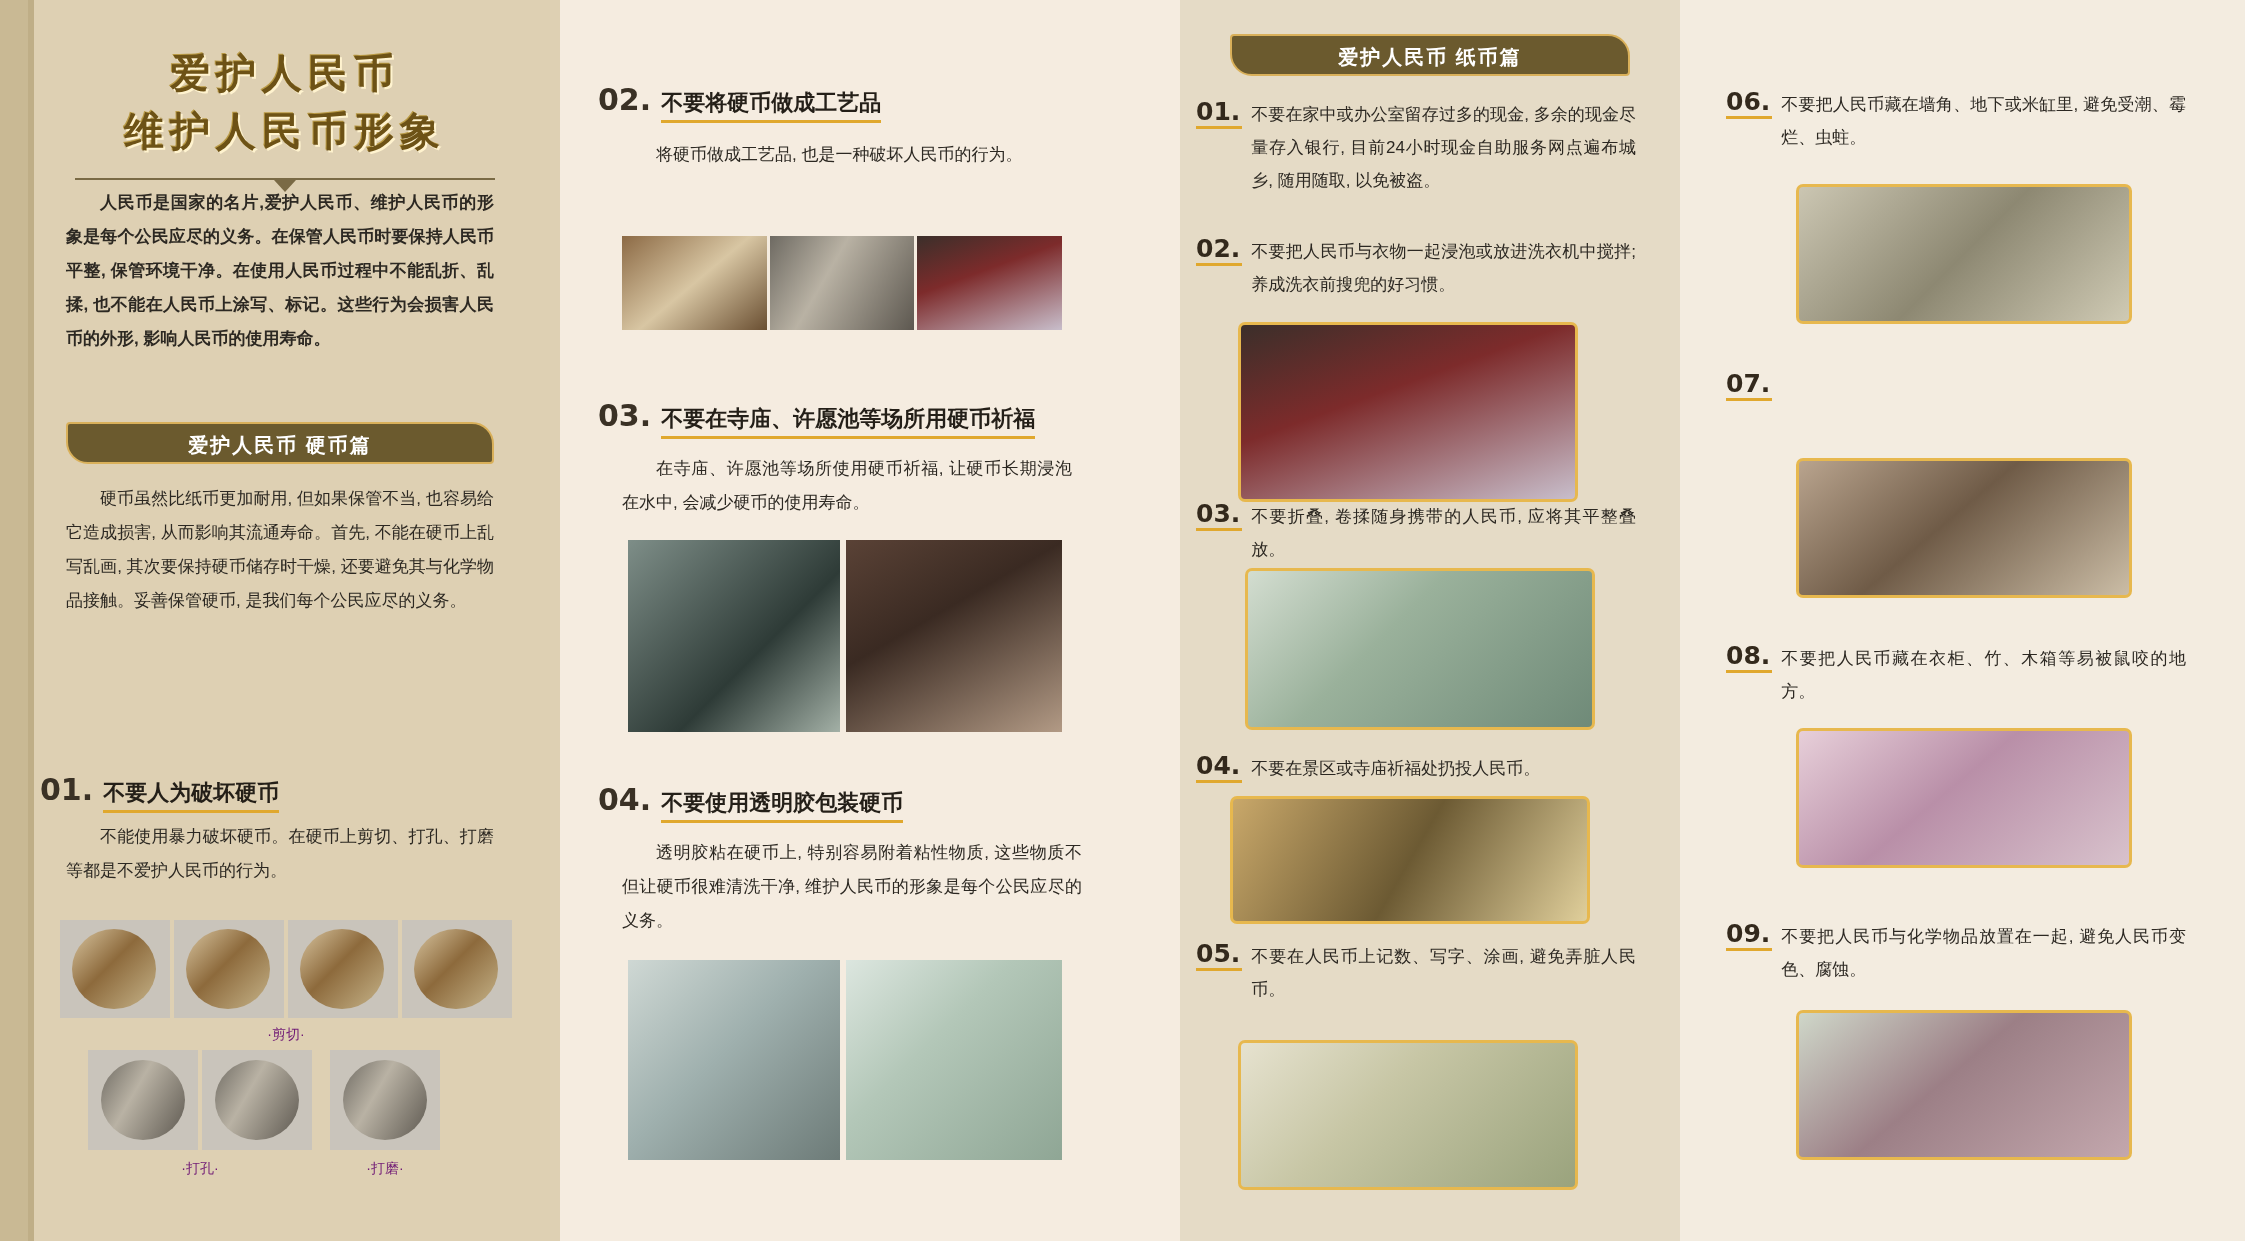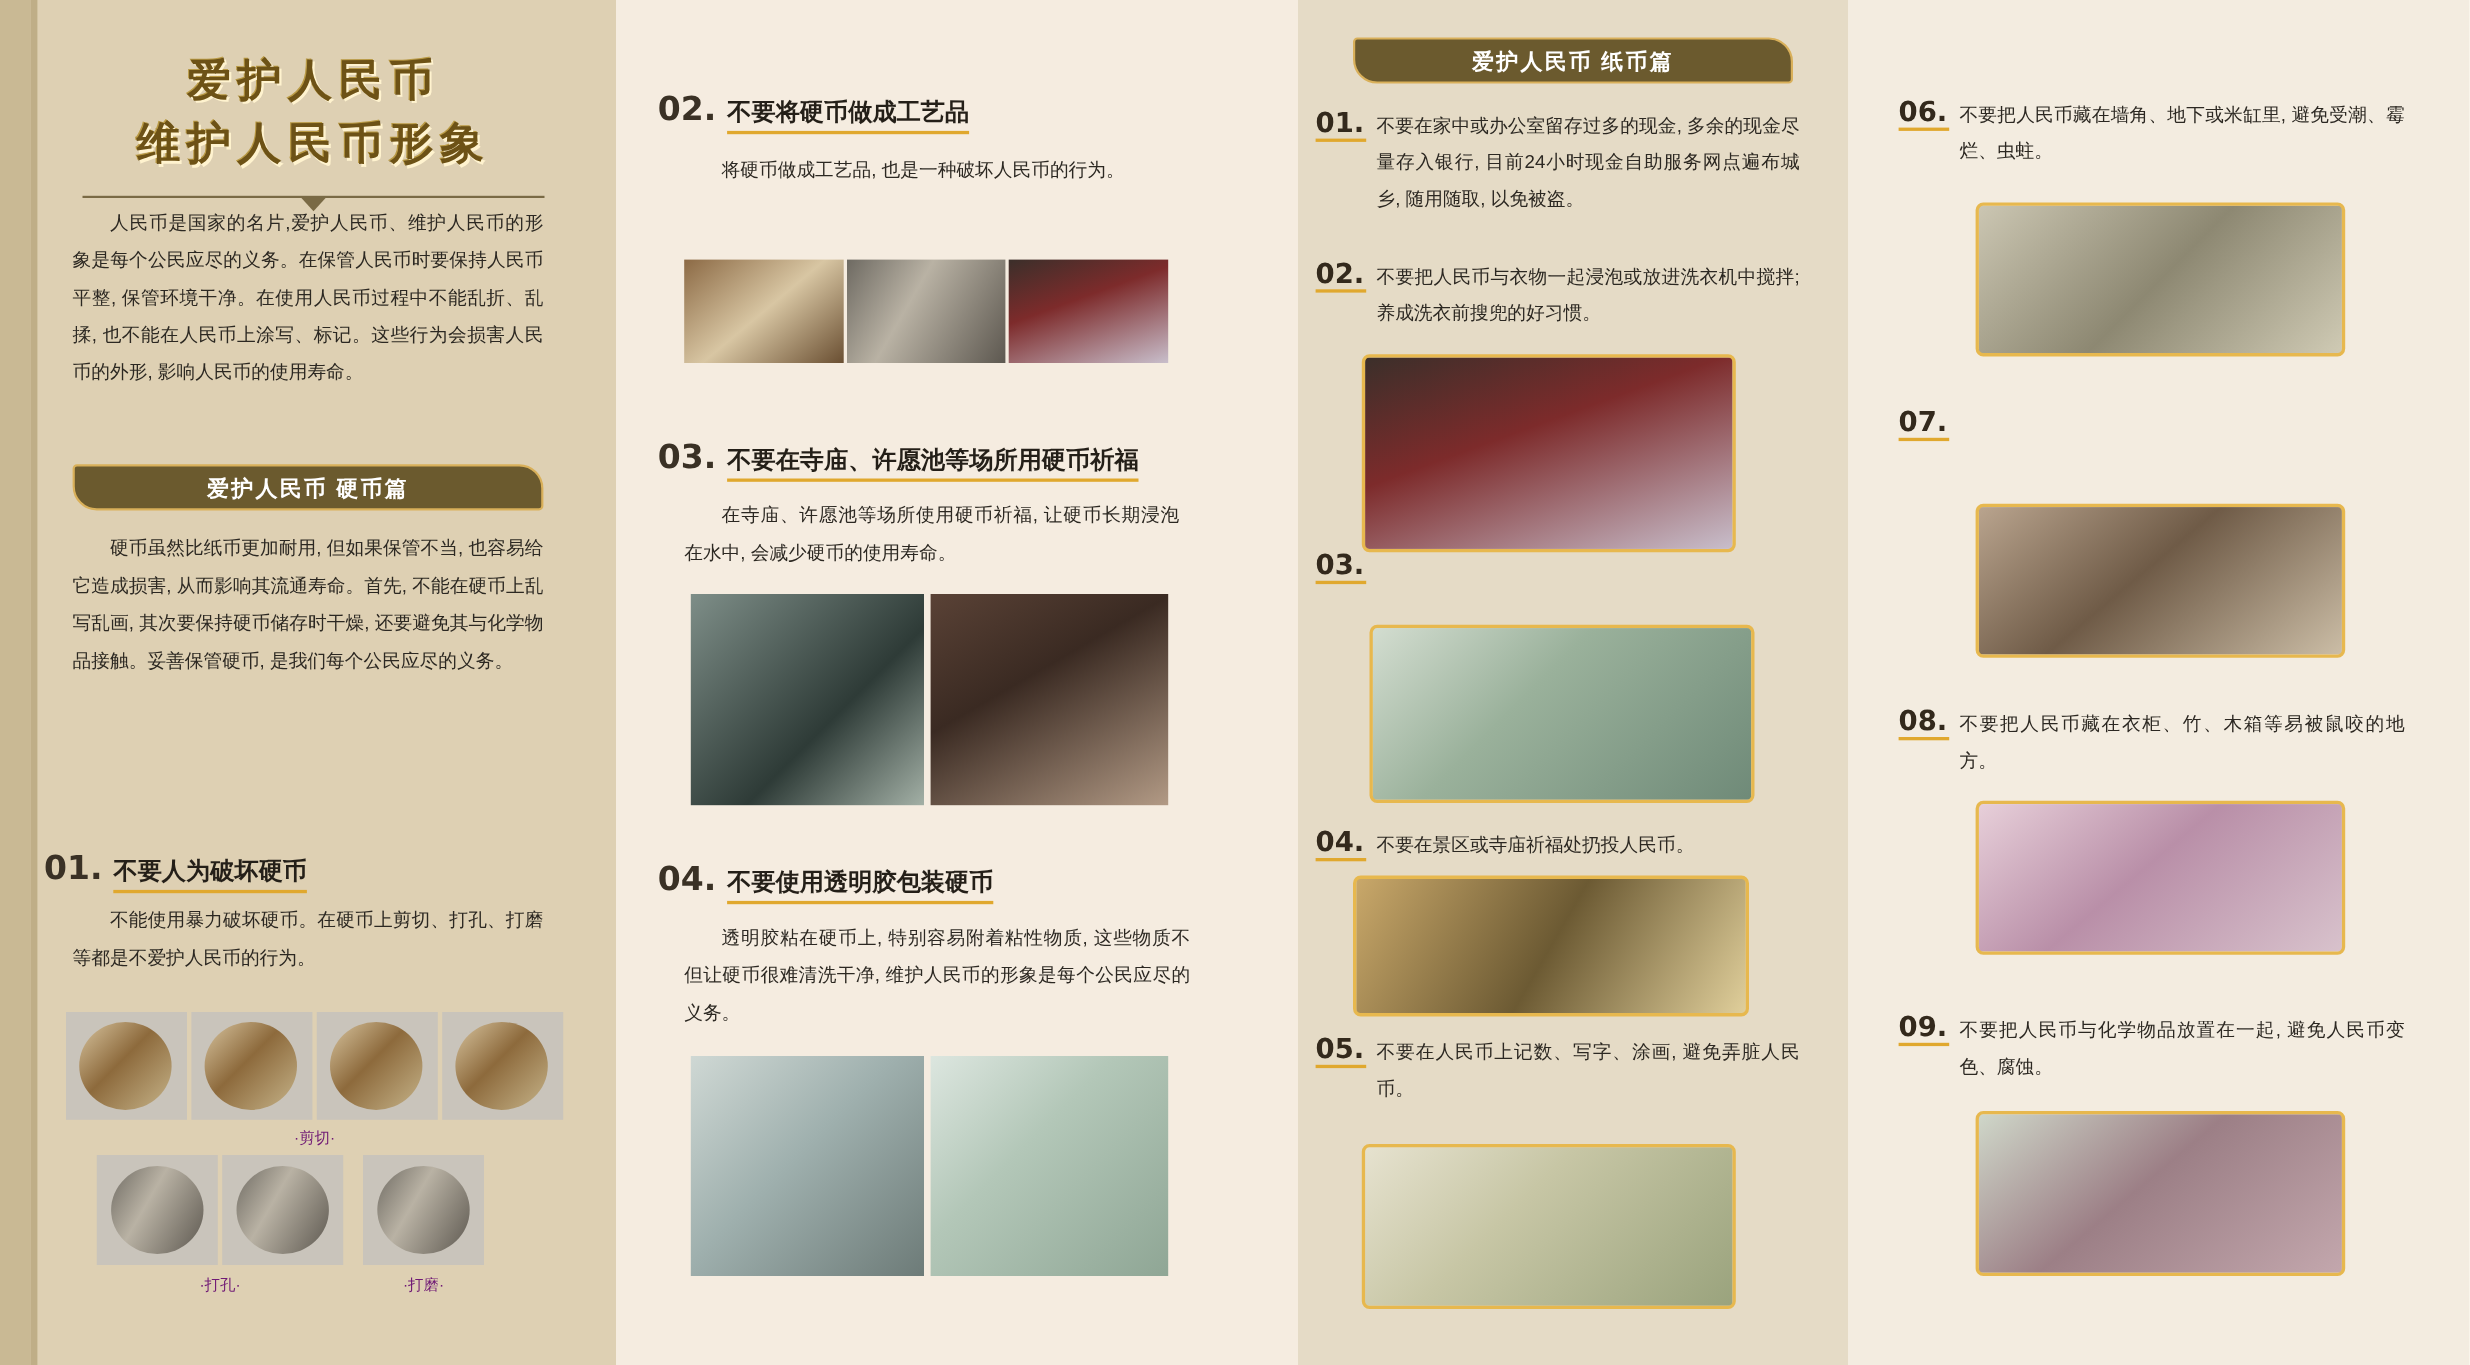--- a/index.html
+++ b/index.html
@@ -74,21 +74,21 @@
   }
 
   .intro {
     position: absolute;
     left: 66px;
     top: 186px;
     width: 428px;
     font-size: 17.5px;
     line-height: 2.05;
     color: #2e2a24;
-    font-weight: normal;
+    font-weight: bold;
     text-indent: 2em;
     text-align: justify;
   }
 
   
   .banner {
     position: absolute;
     height: 42px;
     line-height: 42px;
     background: #6b5a2e;
@@ -314,20 +314,21 @@
   </div>
 
   <div class="item" style="left:1196px; top:235px; width:440px;">
     <span class="inum">02.</span>
     <span class="itext">不要把人民币与衣物一起浸泡或放进洗衣机中搅拌; 养成洗衣前搜兜的好习惯。</span>
   </div>
   <div class="photo framed g3" style="left:1238px; top:322px; width:340px; height:180px;"></div>
 
   <div class="item" style="left:1196px; top:500px; width:440px;">
     <span class="inum">03.</span>
+    <span class="itext">不要折叠, 卷揉随身携带的人民币, 应将其平整叠放。</span>
   </div>
   <div class="photo framed g15" style="left:1245px; top:568px; width:350px; height:162px;"></div>
 
   <div class="item" style="left:1196px; top:752px; width:440px;">
     <span class="inum">04.</span>
     <span class="itext">不要在景区或寺庙祈福处扔投人民币。</span>
   </div>
   <div class="photo framed g9" style="left:1230px; top:796px; width:360px; height:128px;"></div>
 
   <div class="item" style="left:1196px; top:940px; width:440px;">

